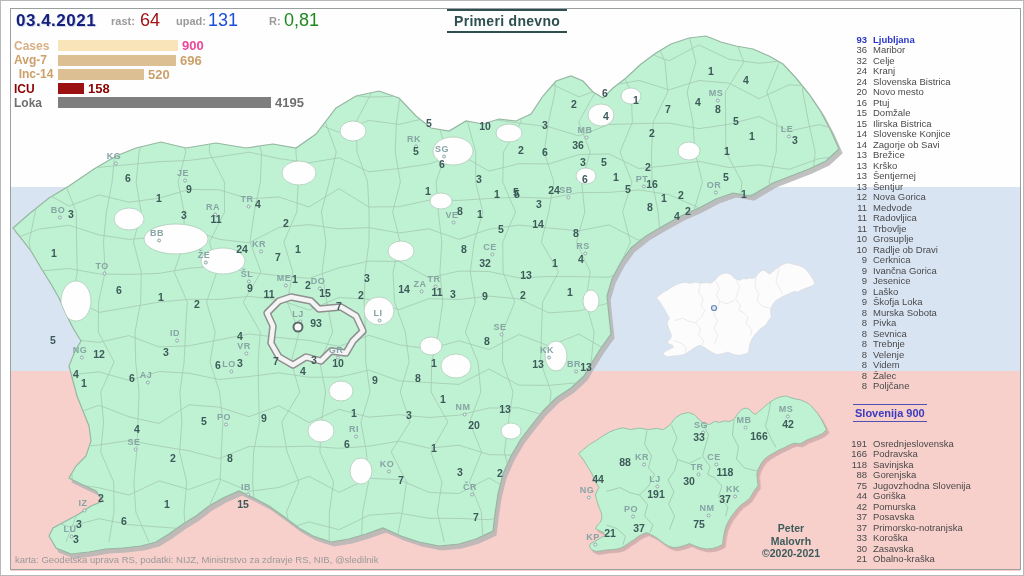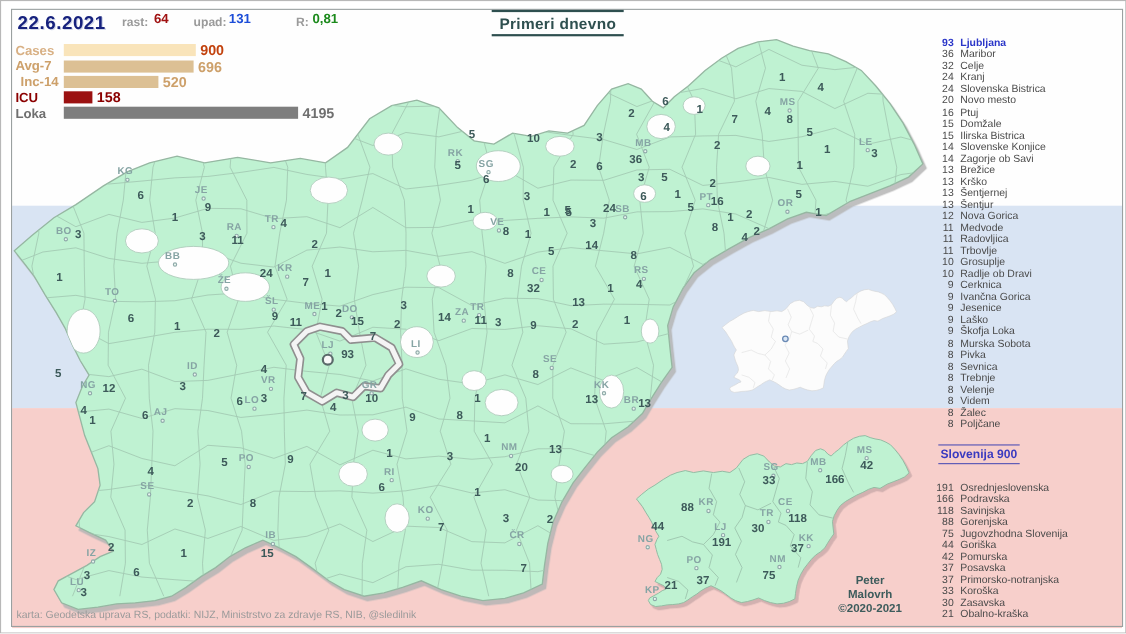--- a/index.html
+++ b/index.html
@@ -30,21 +30,21 @@
   .ml{position:absolute;transform:translate(-50%,-50%);white-space:nowrap;line-height:1;}
   .mc{font-size:9px;font-weight:bold;color:#86a4a4;letter-spacing:.4px;}
   .mc::after{content:"";position:absolute;left:50%;top:110%;width:2px;height:2px;
              border:1px solid #8fa9a9;border-radius:50%;background:#e8f6ee;}
   .mn{font-size:10.5px;font-weight:bold;color:#3d5a5a;}
   .mm{width:7px;height:7px;border:2px solid #5a6a6a;border-radius:50%;background:#f8f8f8;}
   
   #date{position:absolute;left:15px;top:10px;font-size:17px;font-weight:bold;color:#16217d;
         letter-spacing:.5px;text-shadow:1px 1px 0 rgba(180,190,220,.6);}
   .hlabel{position:absolute;top:14px;font-size:11px;color:#9a9a9a;font-weight:bold;}
-  .hval{position:absolute;top:9px;font-size:12px;font-weight:bold;}
+  .hval{position:absolute;top:9px;font-size:18px;font-weight:normal;}
   #rast-label{left:110px;} #rast-value{left:139px;color:#a01212;}
   #upad-label{left:175px;} #upad-value{left:207px;color:#1d4ed8;}
   #r-label{left:268px;}    #r-value{left:283px;color:#1c8a1c;}
   
   #title{position:absolute;left:446px;top:8px;border-top:2px solid #2e4f4f;border-bottom:2px solid #2e4f4f;
          padding:2px 7px;font-size:14px;font-weight:bold;color:#2e4f4f;letter-spacing:.3px;}
   
   #stats{position:absolute;left:13px;top:39px;}
   .srow{display:flex;align-items:center;height:11.5px;margin-bottom:2.8px;}
   .sl{width:44px;font-size:12px;font-weight:bold;line-height:1;}
@@ -198,21 +198,21 @@
       <div class="ml mc" style="left: 101px; top: 265px;">TO</div>
       <div class="ml mc" style="left: 258px; top: 243px;">KR</div>
       <div class="ml mc" style="left: 246px; top: 273px;">ŠL</div>
       <div class="ml mc" style="left: 283px; top: 277px;">ME</div>
       <div class="ml mc" style="left: 317px; top: 280px;">DO</div>
       <div class="ml mc" style="left: 297px; top: 313px;">LJ</div>
       <div class="ml mc" style="left: 377px; top: 312px;">LI</div>
       <div class="ml mc" style="left: 335px; top: 349px;">GR</div>
       <div class="ml mc" style="left: 419px; top: 283px;">ZA</div>
       <div class="ml mc" style="left: 433px; top: 278px;">TR</div>
-      <div class="ml mc" style="left: 451px; top: 201px; text-align: center;">VE</div>
+      <div class="ml mc" style="left: 451px; top: 214px; text-align: center;">VE</div>
       <div class="ml mc" style="left: 489px; top: 246px;">CE</div>
       <div class="ml mc" style="left: 565px; top: 189px;">SB</div>
       <div class="ml mc" style="left: 582px; top: 245px;">RS</div>
       <div class="ml mc" style="left: 413px; top: 138px;">RK</div>
       <div class="ml mc" style="left: 441px; top: 148px;">SG</div>
       <div class="ml mc" style="left: 584px; top: 129px;">MB</div>
       <div class="ml mc" style="left: 715px; top: 92px;">MS</div>
       <div class="ml mc" style="left: 641px; top: 178px;">PT</div>
       <div class="ml mc" style="left: 713px; top: 184px;">OR</div>
       <div class="ml mc" style="left: 786px; top: 128px;">LE</div>
@@ -379,35 +379,35 @@
       <div class="ml mc" style="left: 706px; top: 507px;">NM</div>
       <div class="ml mn" style="left: 698px; top: 523px;">75</div>
       <div class="ml mc" style="left: 630px; top: 508px;">PO</div>
       <div class="ml mn" style="left: 638px; top: 527px;">37</div>
       <div class="ml mc" style="left: 592px; top: 536px;">KP</div>
       <div class="ml mn" style="left: 609px; top: 532px;">21</div>
     </div>
 
   <div id="frame"></div>
 
-  <div id="date">22.6.2021</div>
+  <div id="date">03.4.2021</div>
   <div class="hlabel" id="rast-label">rast:</div>
   <div class="hval" id="rast-value">64</div>
   <div class="hlabel" id="upad-label">upad:</div>
   <div class="hval" id="upad-value">131</div>
   <div class="hlabel" id="r-label">R:</div>
   <div class="hval" id="r-value">0,81</div>
   <div id="title">Primeri dnevno</div>
 
   <div id="stats">
 
   <div class="srow">
         <span class="sl" style="color: rgb(216, 176, 132);">Cases</span>
         <span class="sbar" style="width: 120px; background: rgb(249, 228, 186);"></span>
-        <span class="sv" style="color: #c2410c;">900</span>
+        <span class="sv" style="color: #ec4899;">900</span>
       </div>
       <div class="srow">
         <span class="sl" style="color: rgb(205, 160, 106);">Avg-7</span>
         <span class="sbar" style="width: 118px; background: rgb(220, 192, 148);"></span>
         <span class="sv" style="color: rgb(205, 160, 106);">696</span>
       </div>
       <div class="srow">
         <span class="sl" style="color: rgb(205, 160, 106); text-align: center;">Inc-14</span>
         <span class="sbar" style="width: 86px; background: rgb(220, 192, 148);"></span>
         <span class="sv" style="color: rgb(205, 160, 106);">520</span>

